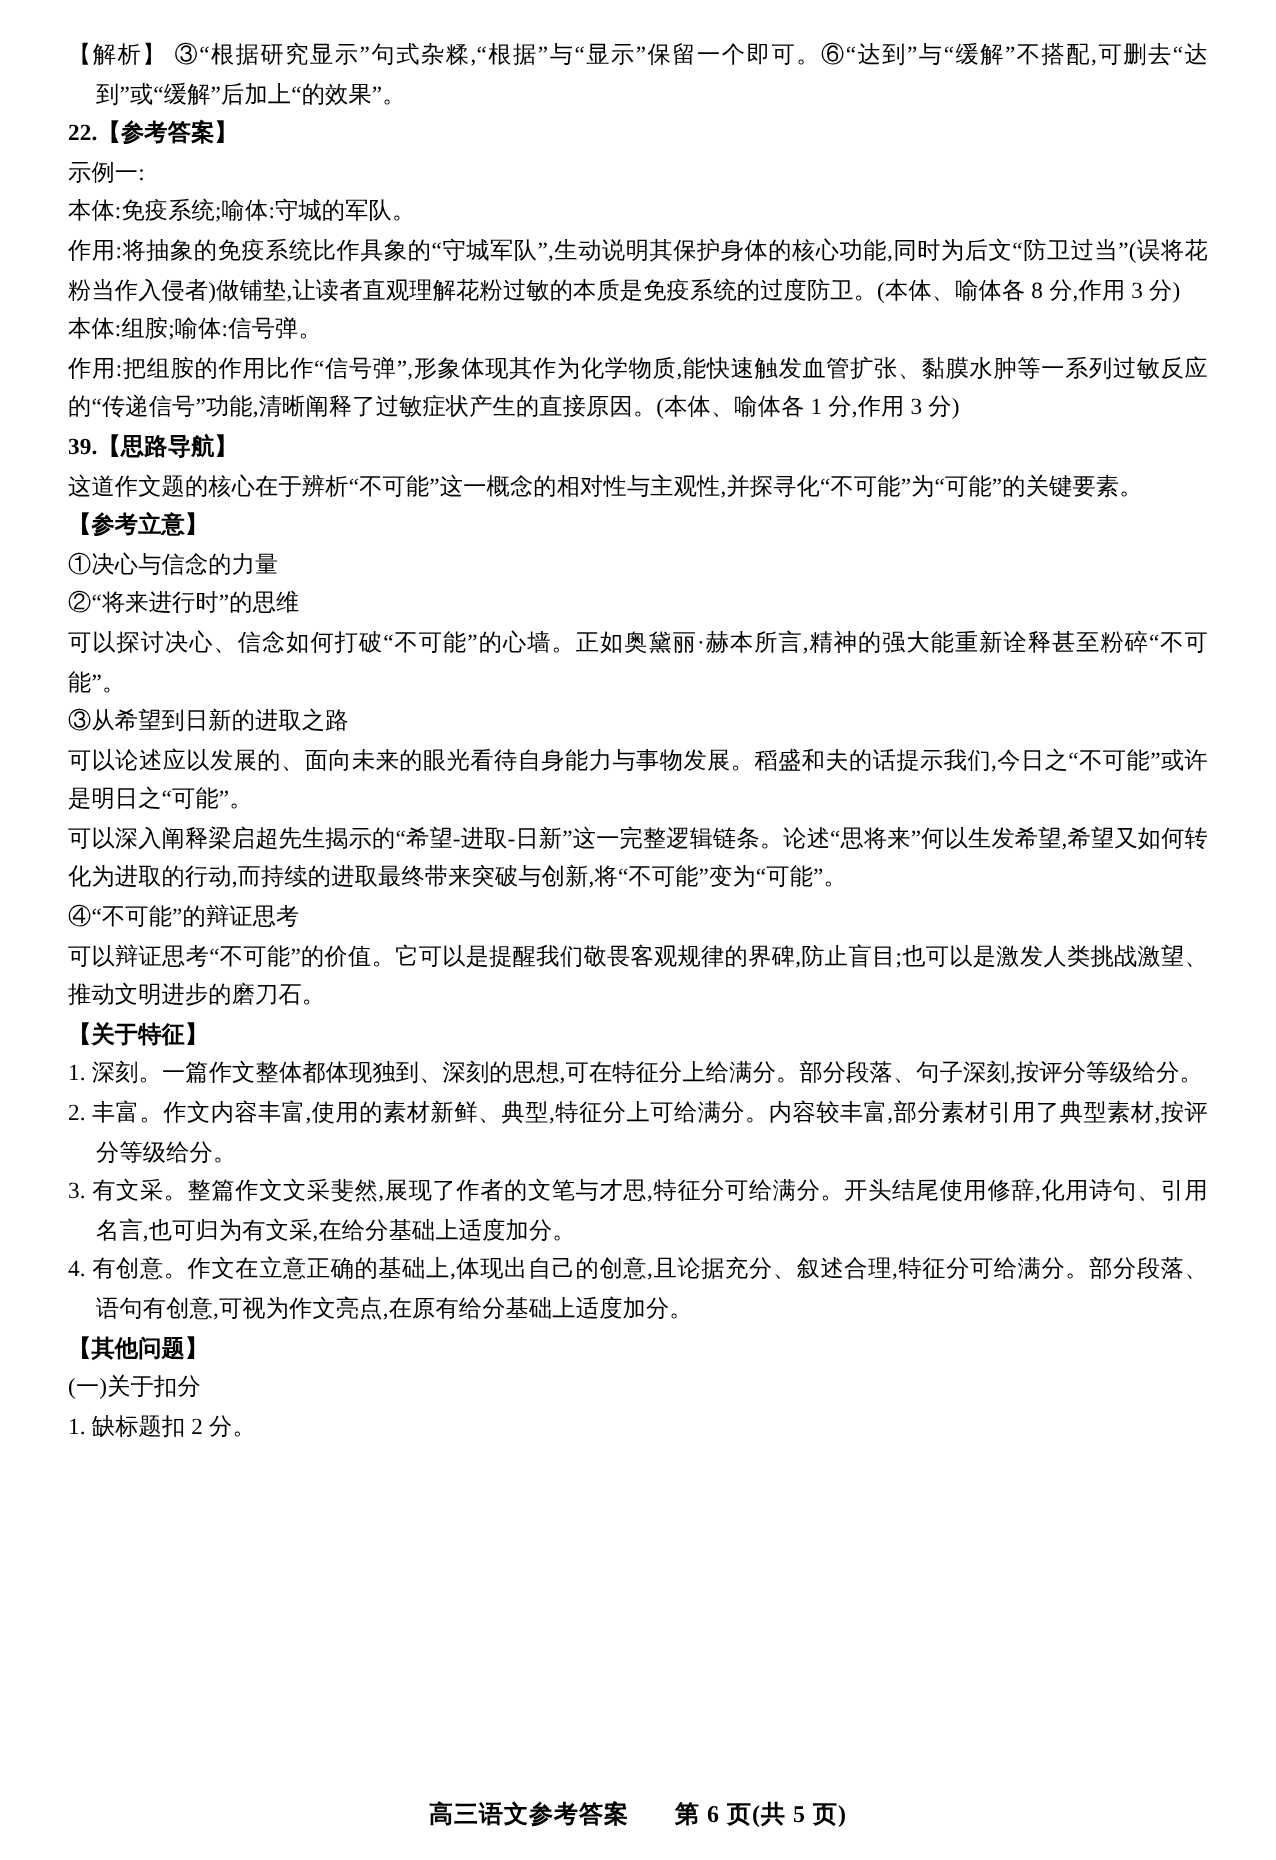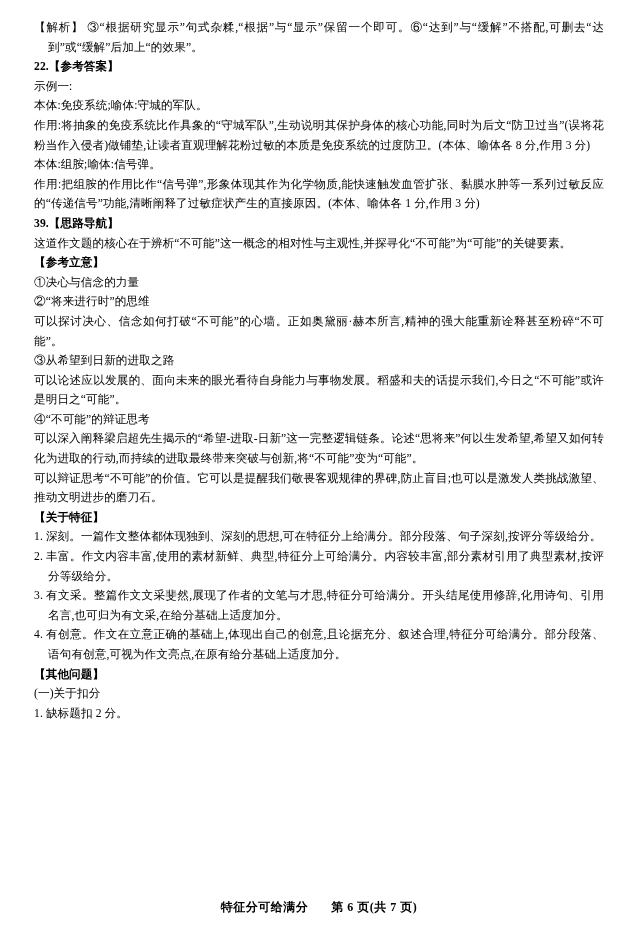--- a/index.html
+++ b/index.html
@@ -66,30 +66,30 @@
       <p>本体:组胺;喻体:信号弹。</p>
       <p>作用:把组胺的作用比作“信号弹”,形象体现其作为化学物质,能快速触发血管扩张、黏膜水肿等一系列过敏反应的“传递信号”功能,清晰阐释了过敏症状产生的直接原因。(本体、喻体各 1 分,作用 3 分)</p>
       <p class="numbered bold">39.【思路导航】</p>
       <p>这道作文题的核心在于辨析“不可能”这一概念的相对性与主观性,并探寻化“不可能”为“可能”的关键要素。</p>
       <p class="bold">【参考立意】</p>
       <p>①决心与信念的力量</p>
       <p>②“将来进行时”的思维</p>
       <p>可以探讨决心、信念如何打破“不可能”的心墙。正如奥黛丽·赫本所言,精神的强大能重新诠释甚至粉碎“不可能”。</p>
       <p>③从希望到日新的进取之路</p>
       <p>可以论述应以发展的、面向未来的眼光看待自身能力与事物发展。稻盛和夫的话提示我们,今日之“不可能”或许是明日之“可能”。</p>
+      <p>可以深入阐释梁启超先生揭示的“希望-进取-日新”这一完整逻辑链条。论述“思将来”何以生发希望,希望又如何转化为进取的行动,而持续的进取最终带来突破与创新,将“不可能”变为“可能”。</p>
       <p>④“不可能”的辩证思考</p>
-      <p>可以深入阐释梁启超先生揭示的“希望-进取-日新”这一完整逻辑链条。论述“思将来”何以生发希望,希望又如何转化为进取的行动,而持续的进取最终带来突破与创新,将“不可能”变为“可能”。</p>
       <p>可以辩证思考“不可能”的价值。它可以是提醒我们敬畏客观规律的界碑,防止盲目;也可以是激发人类挑战激望、推动文明进步的磨刀石。</p>
       <p class="bold">【关于特征】</p>
       <p class="hang">1. 深刻。一篇作文整体都体现独到、深刻的思想,可在特征分上给满分。部分段落、句子深刻,按评分等级给分。</p>
       <p class="hang">2. 丰富。作文内容丰富,使用的素材新鲜、典型,特征分上可给满分。内容较丰富,部分素材引用了典型素材,按评分等级给分。</p>
       <p class="hang">3. 有文采。整篇作文文采斐然,展现了作者的文笔与才思,特征分可给满分。开头结尾使用修辞,化用诗句、引用名言,也可归为有文采,在给分基础上适度加分。</p>
       <p class="hang">4. 有创意。作文在立意正确的基础上,体现出自己的创意,且论据充分、叙述合理,特征分可给满分。部分段落、语句有创意,可视为作文亮点,在原有给分基础上适度加分。</p>
       <p class="bold">【其他问题】</p>
       <p>(一)关于扣分</p>
       <p class="hang">1. 缺标题扣 2 分。</p>
     </div>
   <div class="footer">
-    <span>特征分可给满分</span>
+    <span>高三语文参考答案</span>
     <span class="sep"></span>
-    <span>第 6 页(共 7 页)</span>
+    <span>第 6 页(共 5 页)</span>
   </div>
 </div>
 
 </body></html>

